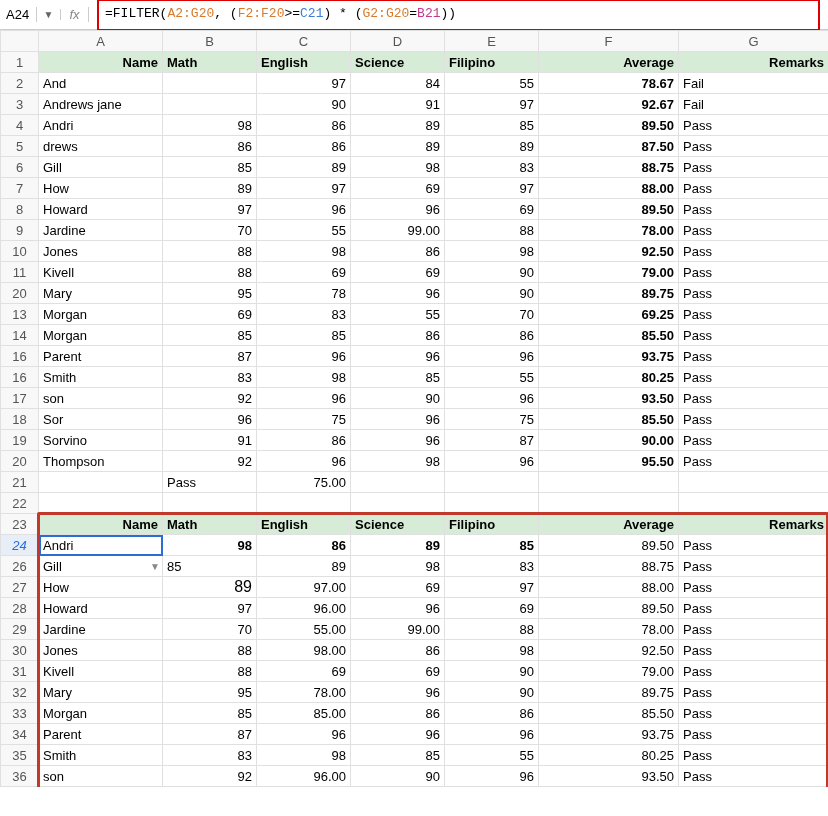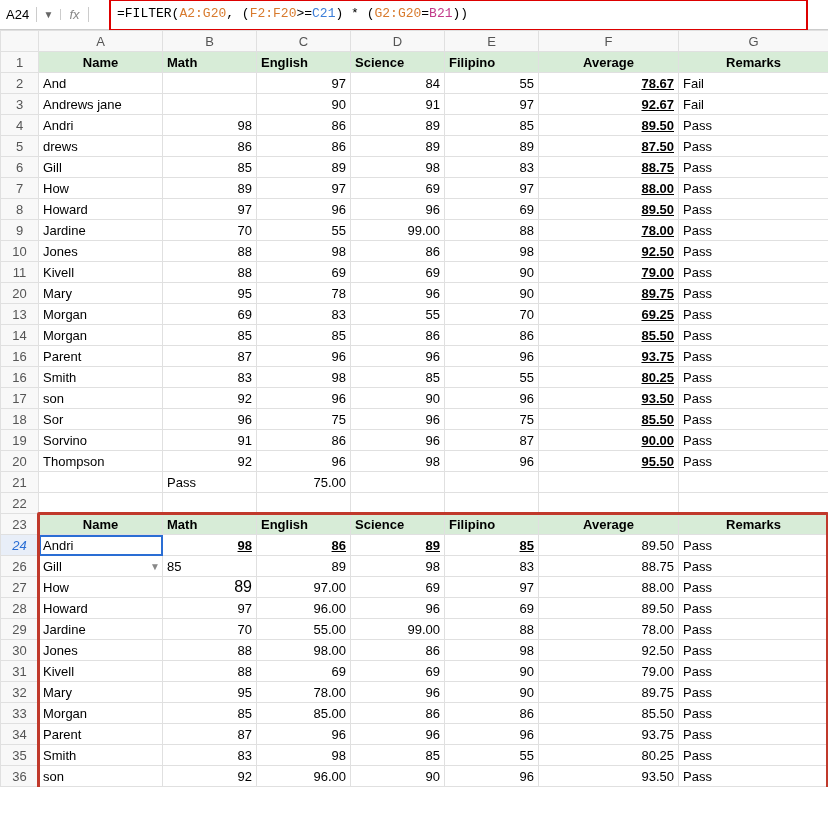--- a/index.html
+++ b/index.html
@@ -35,21 +35,21 @@
     width: 28px;
     text-align: center;
     font-style: italic;
     color: #888;
     border-right: 1px solid #ccc;
   }
   .formula-box {
     flex: 1;
     padding: 2px 6px;
     border: 2px solid #d00;
-    margin: 1px 20px;
+    margin: 1px 8px;
     font-family: "Courier New", monospace;
     font-size: 13px;
     line-height:22px;
     height:32px;
   }
   .formula-box span { white-space: pre; }
   .tok-range { color: #d87a2d; }
   .tok-ref1  { color: #3b7dd8; }
   .tok-ref2  { color: #c23a8a; }
 
@@ -78,26 +78,26 @@
     color: #555;
     font-weight: normal;
     text-align: center;
     width: 38px;
     font-size: 12px;
   }
   td { background: #fff; }
   td.header-cell {
     background: #d7ecd7;
     font-weight: bold;
-    text-align: center;
+    text-align: right;
   }
   td.header-cell.num { text-align: left; }
   td.t-left  { text-align: left; }
   td.t-right { text-align: right; }
-  td.bold    { font-weight: bold; text-decoration: underline; }
+  td.bold    { font-weight: bold; }
 
   .sel-cell {
     outline: 2px solid #2a6ed4;
     outline-offset: -2px;
     position: relative;
   }
   .arrow-inside {
     position:absolute;
     right:2px;
     top:50%;

